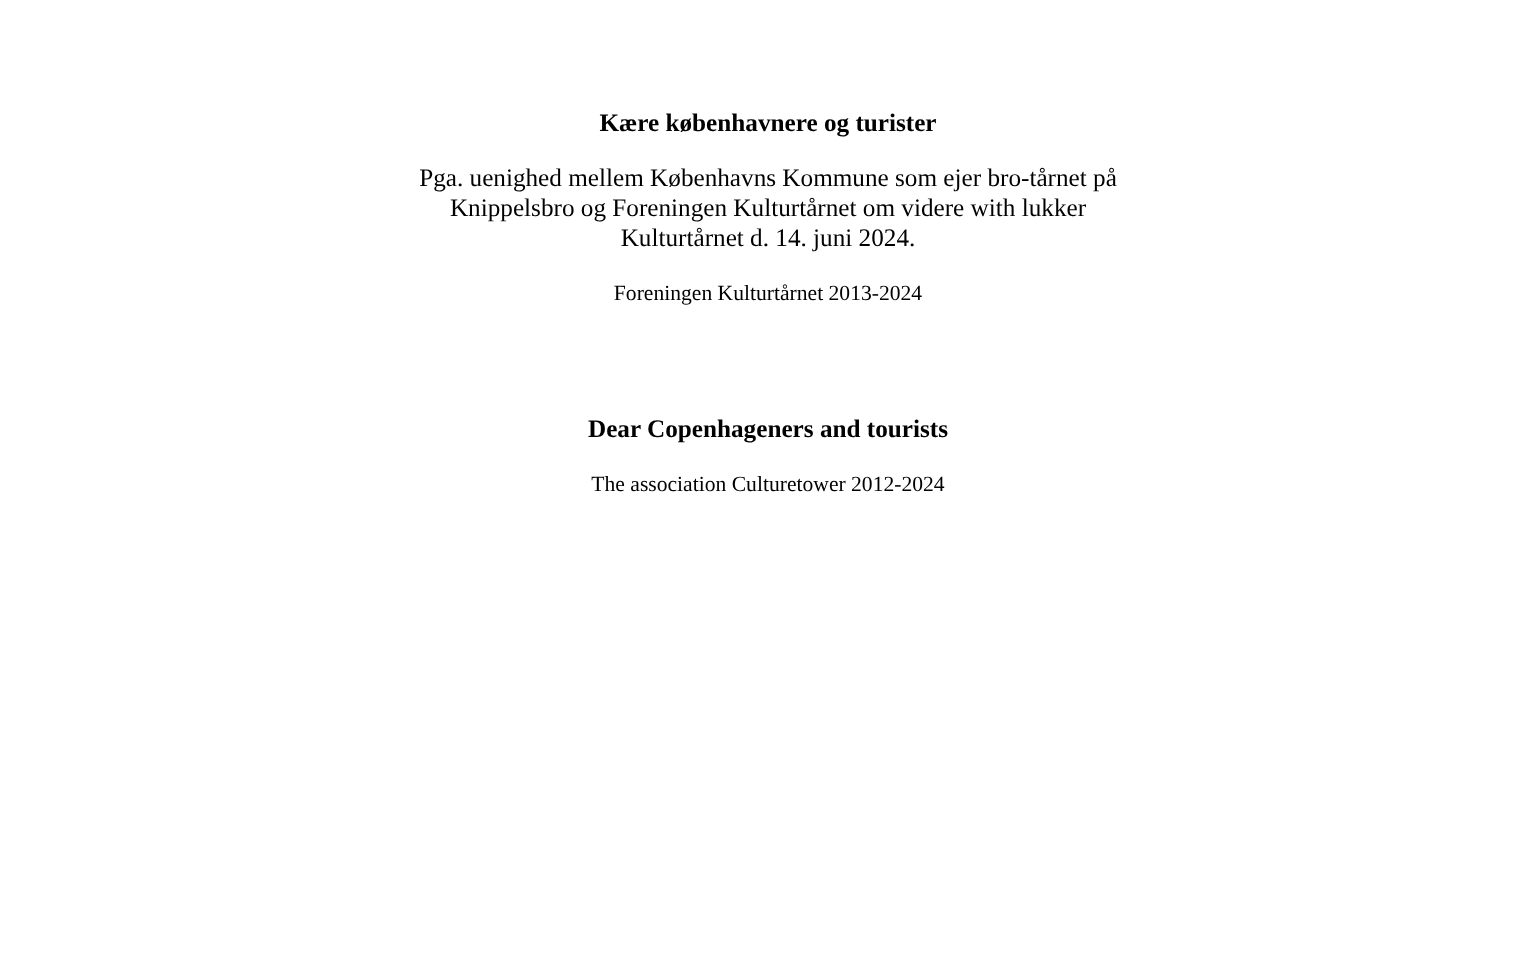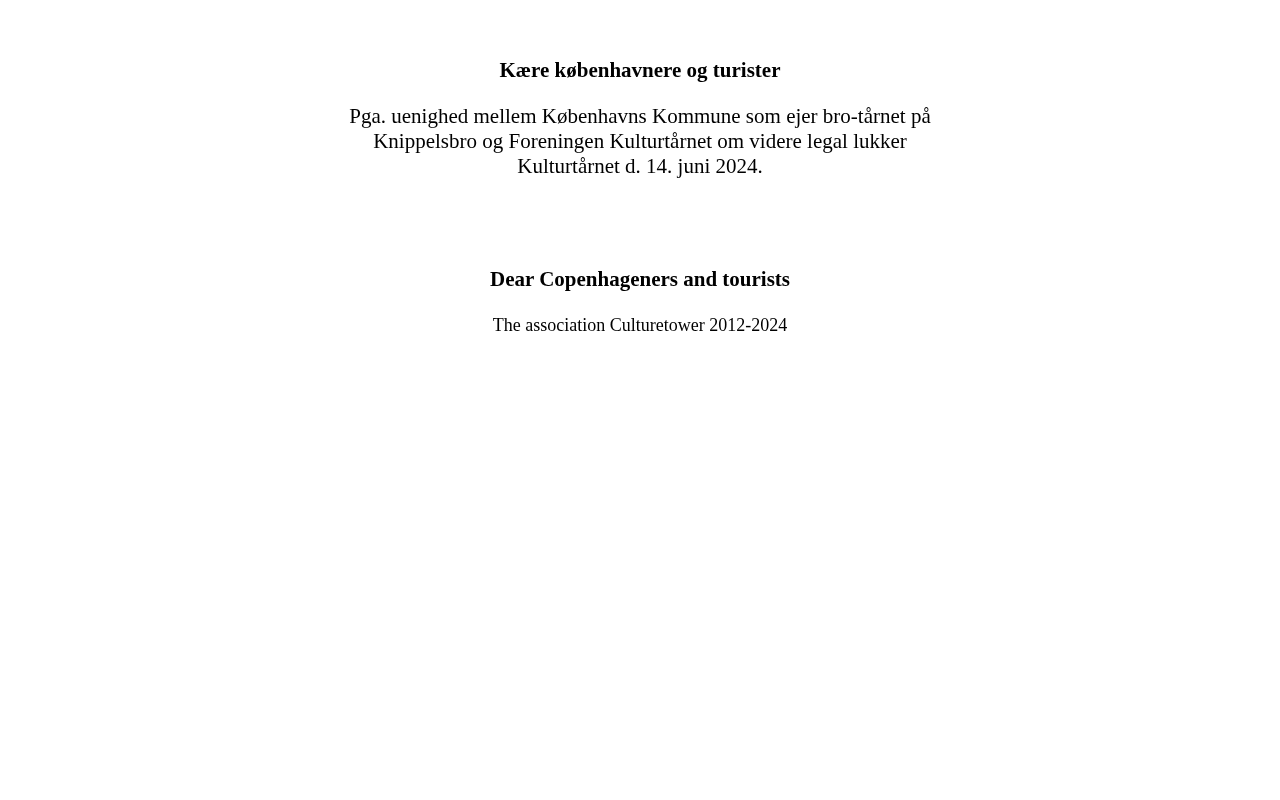--- a/index.html
+++ b/index.html
@@ -10,21 +10,21 @@
   body {
     width: 1280px;
     height: 800px;
     background: #ffffff;
     color: #000000;
     font-family: "Liberation Serif", "DejaVu Serif", serif;
     text-align: center;
     overflow: hidden;
   }
   .content {
-    padding-top: 58px;
+    padding-top: 90px;
   }
   .notice-section {
     margin: 0;
   }
   .notice-section.second {
     margin-top: 88px;
   }
   .notice-heading {
     font-size: 21px;
     font-weight: bold;
@@ -48,23 +48,24 @@
 </style>
 </head>
 <body>
 
 <div class="content">
 
   <section class="notice-section">
     <p class="notice-heading">Kære københavnere og turister</p>
     <p class="notice-paragraph">
       <span class="line">Pga. uenighed mellem Københavns Kommune som ejer bro-tårnet på</span>
-      <span class="line">Knippelsbro og Foreningen Kulturtårnet om videre legal lukker</span>
+      <span class="line">Knippelsbro og Foreningen Kulturtårnet om videre with lukker</span>
       <span class="line">Kulturtårnet d. 14. juni 2024.</span>
     </p>
+    <p class="notice-signature">Foreningen Kulturtårnet 2013-2024</p>
   </section>
 
   <section class="notice-section second">
     <p class="notice-heading">Dear Copenhageners and tourists</p>
     <p class="notice-signature">The association Culturetower 2012-2024</p>
   </section>
 
 </div>
 
 </body></html>

